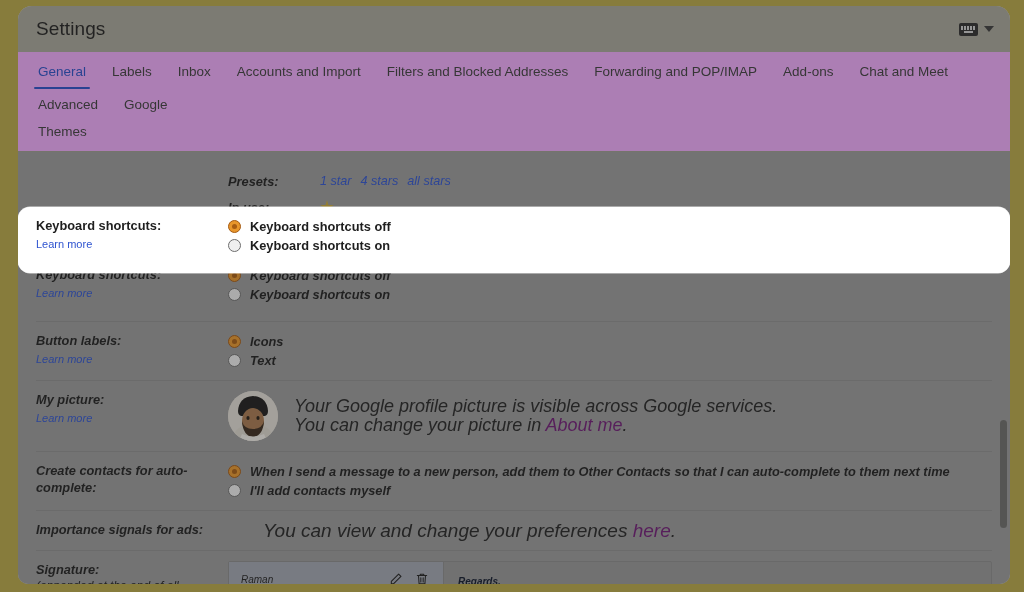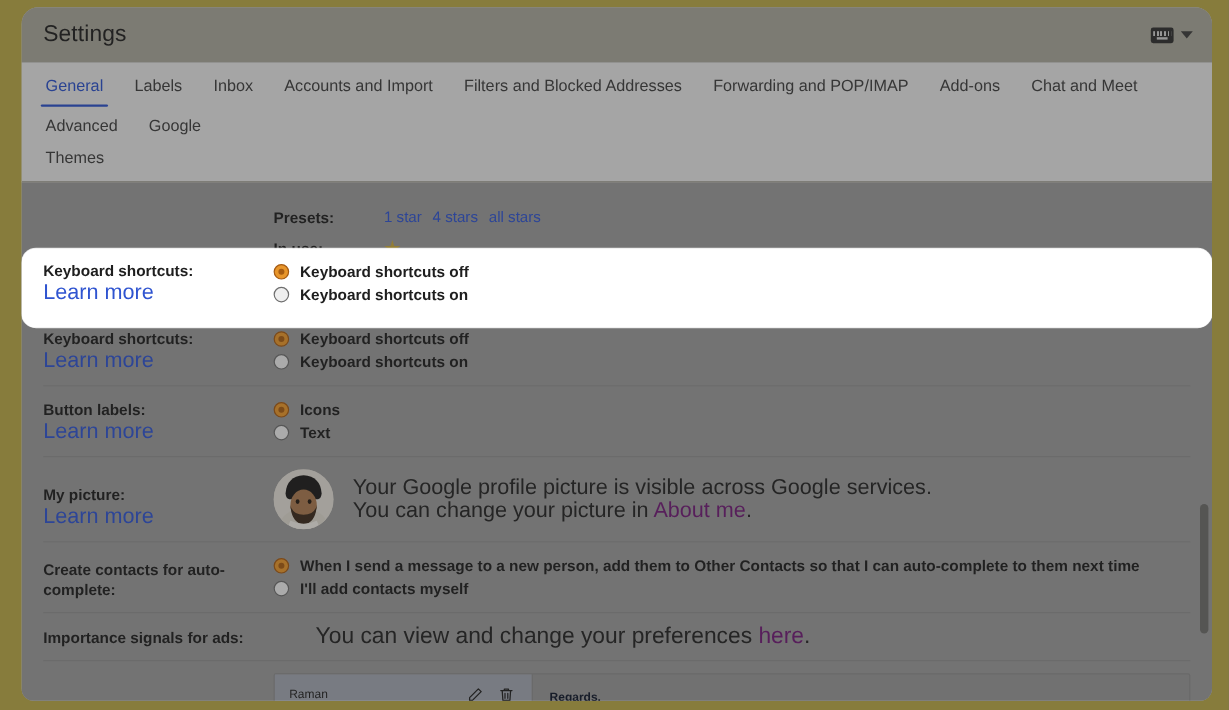--- a/index.html
+++ b/index.html
@@ -84,21 +84,21 @@
   .caret-down {
     width: 0; height: 0;
     border-left: 5px solid transparent;
     border-right: 5px solid transparent;
     border-top: 6px solid #3c3c3c;
   }
 
   
   .tabbar {
     position: relative;
-    background: #e5e5e5;
+    background: #f0abfc;
     padding: 0 18px;
     z-index: 5;
     border-bottom: 1px solid #9d9b8f;
   }
   .tabrow {
     display: flex;
     align-items: flex-start;
     flex-wrap: wrap;
     gap: 0 22px;
     padding-top: 4px;
@@ -132,43 +132,44 @@
     background: #9a9a9a;
     overflow: hidden;
     z-index: 4;
   }
   .inner {
     padding: 0 18px 0 18px;
   }
 
   .row {
     display: flex;
-    align-items: flex-end;
+    align-items: flex-start;
     padding: 10px 0 10px 0;
     border-bottom: 1px solid #8e8e8e;
+    font-style: italic;
   }
   .row.noline { border-bottom: none; }
   .label-col {
     width: 192px;
     flex: 0 0 192px;
     padding-right: 10px;
   }
   .label-title {
     font-size: 12.8px;
     font-weight: bold;
     color: #1e1e1e;
     line-height: 17px;
   }
   .label-sub {
     font-size: 12px;
     color: #1e1e1e;
     line-height: 17px;
   }
   .learn-more {
-    font-size: 18px;
+    font-size: 11px;
     color: #2f54d0;
     line-height: 18px;
     display: inline-block;
     cursor: pointer;
   }
   .value-col { flex: 1; min-width: 0; }
 
   
   .stars-block { padding-top: 6px; }
   .star-line {

